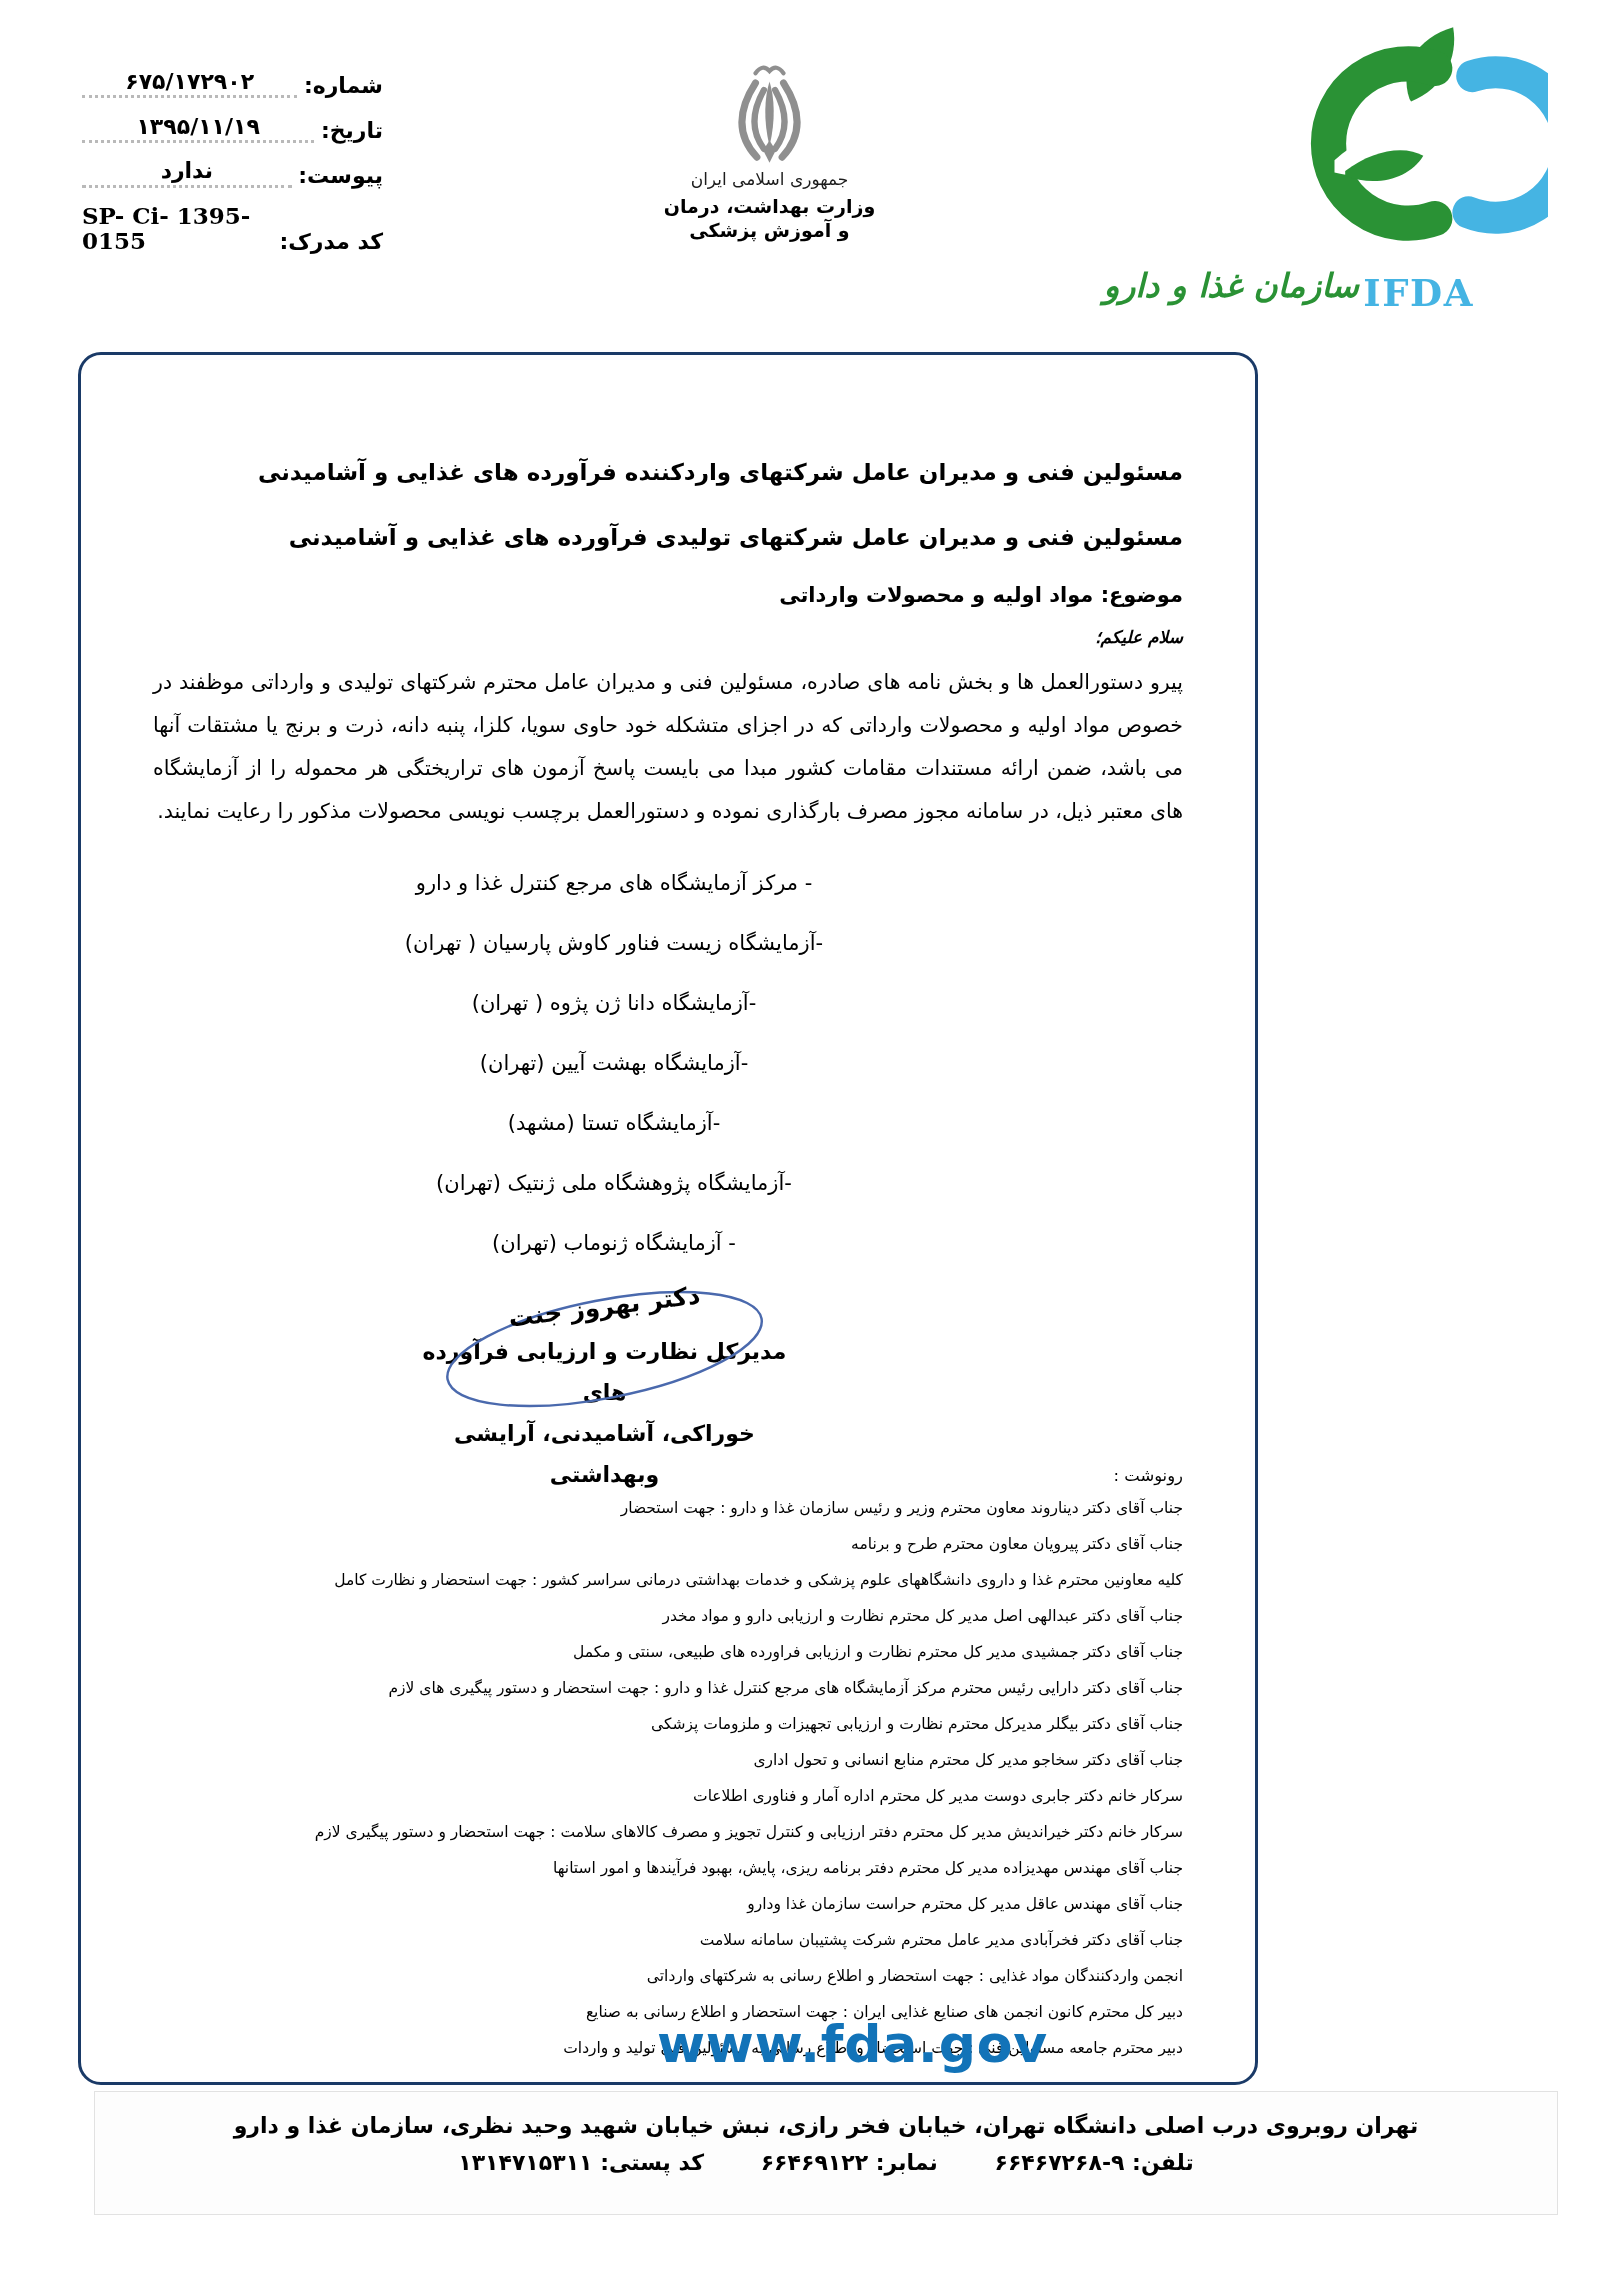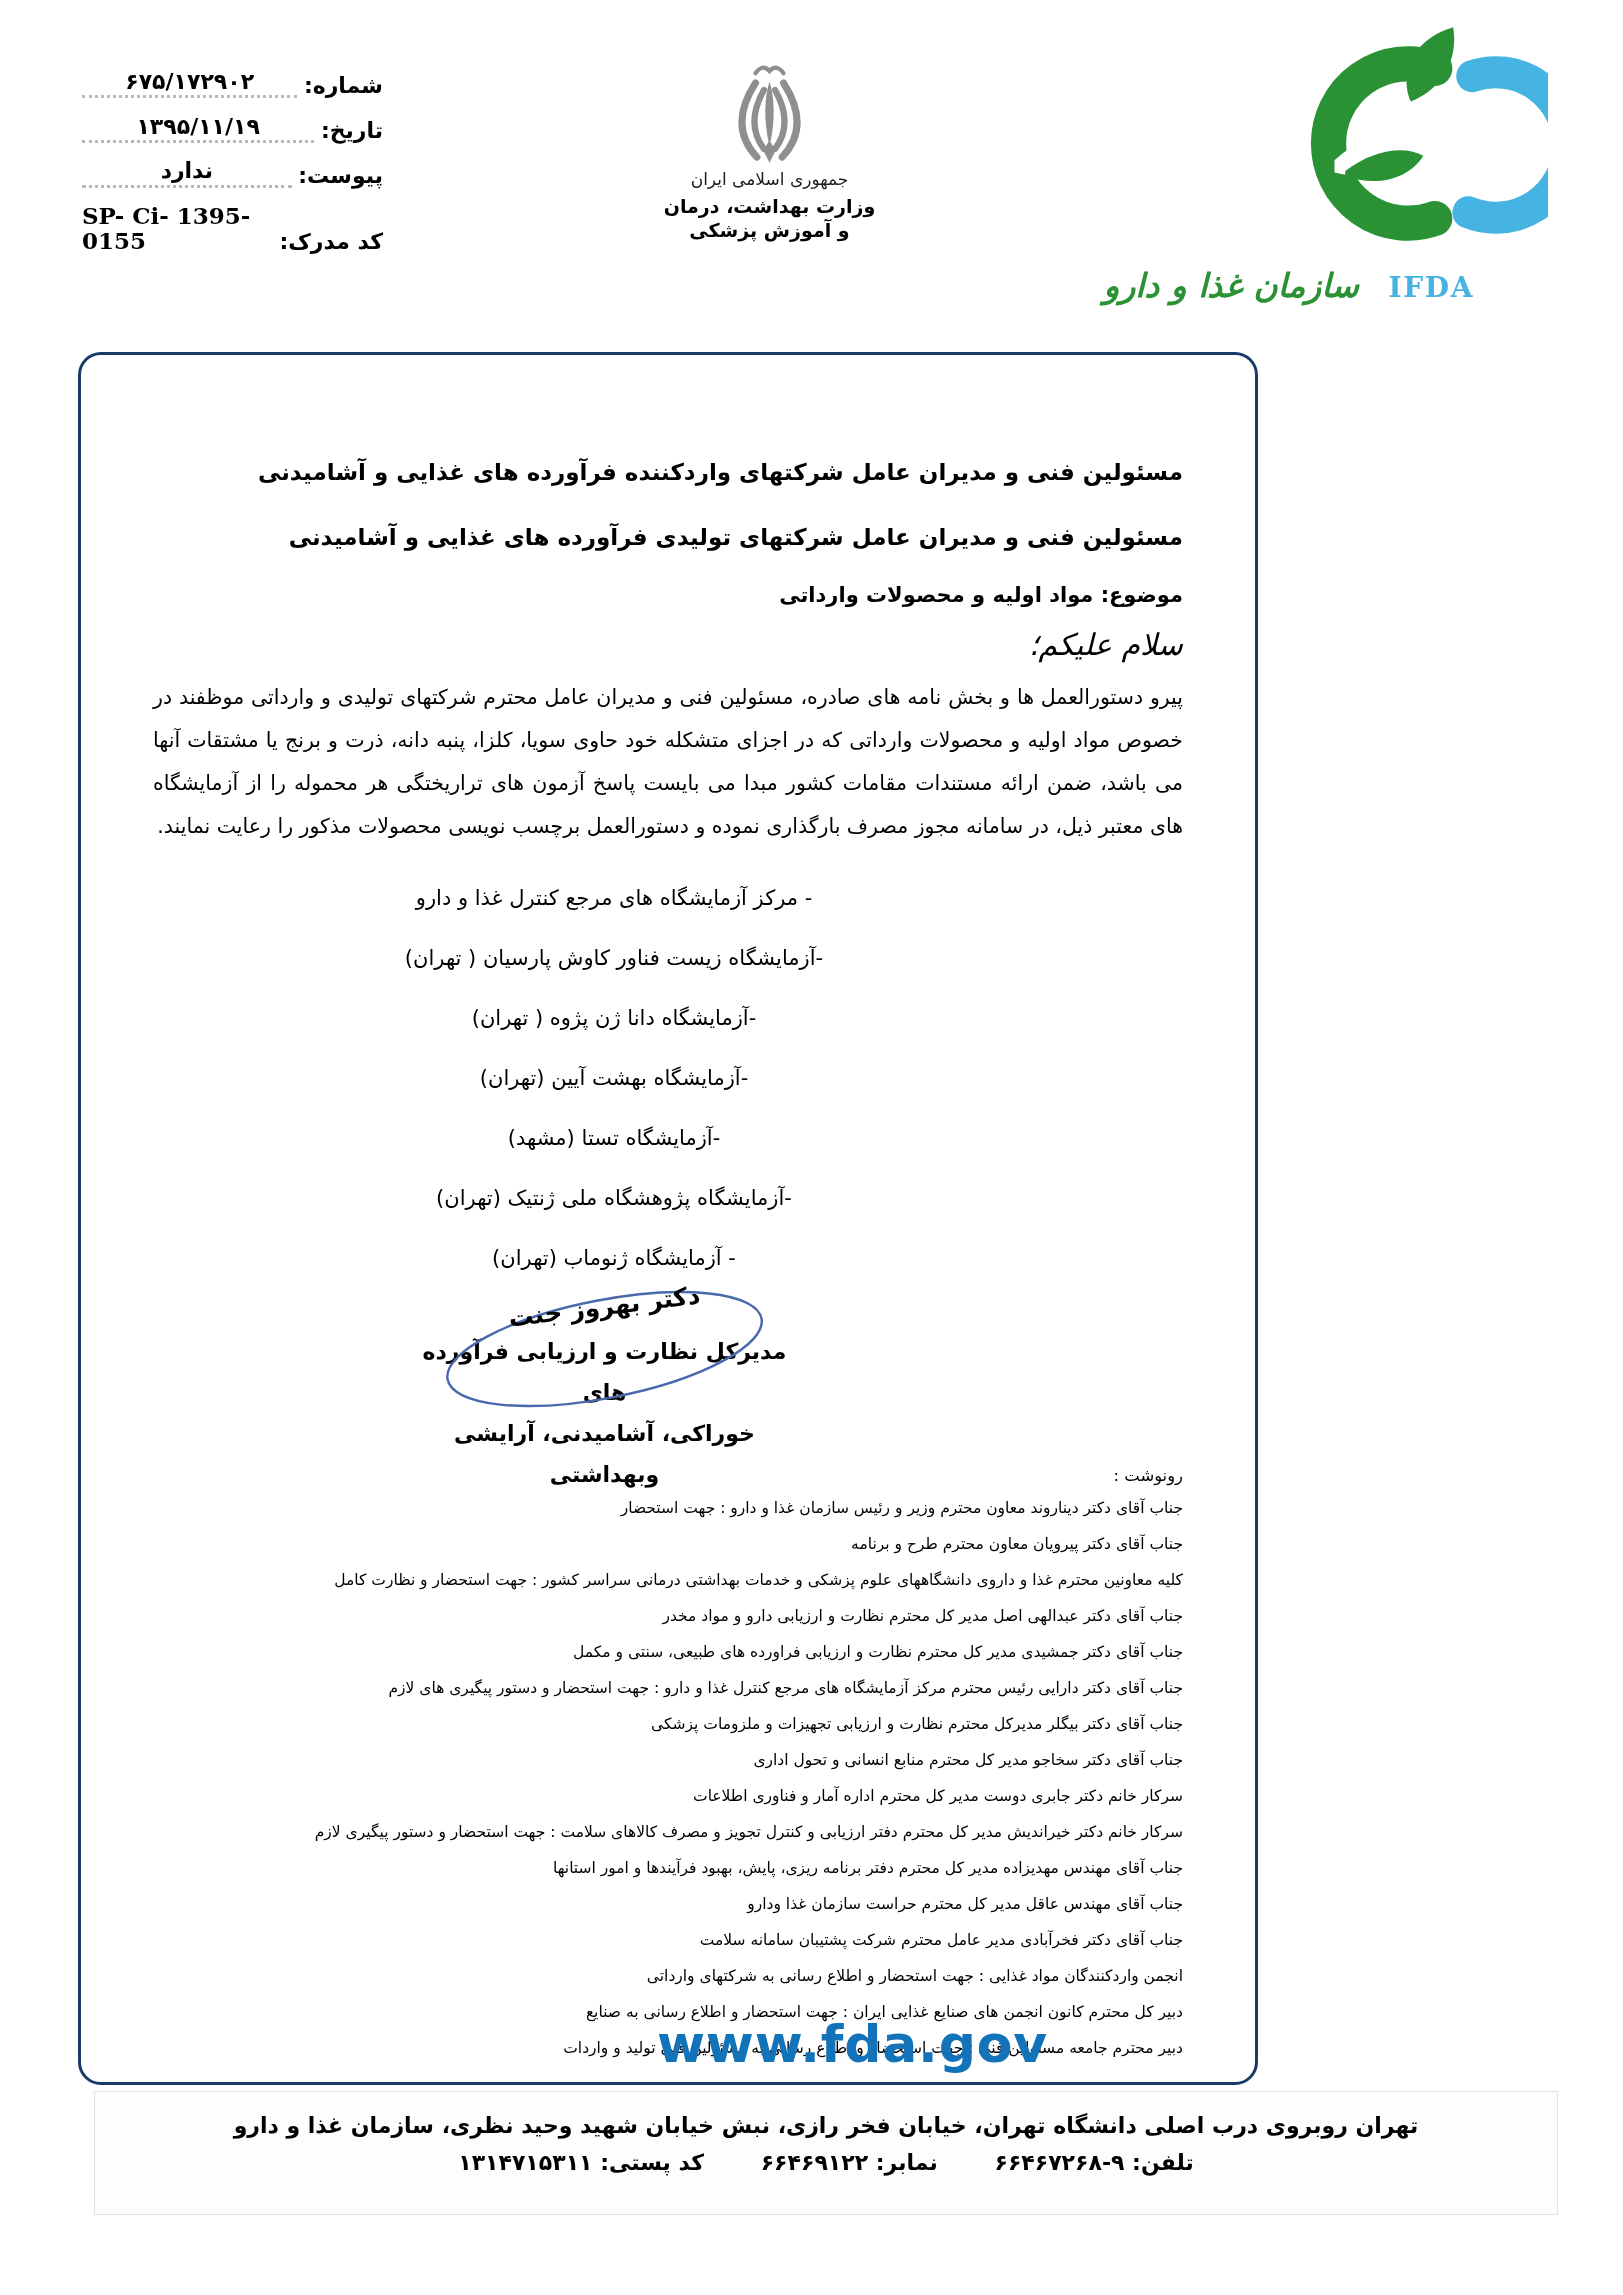--- a/index.html
+++ b/index.html
@@ -23,31 +23,31 @@
   .ministry svg { display:block; margin:0 auto; }
   .ministry .l1 { font-size:17px; margin-top:1.6px; color:#1c1c1c; }
   .ministry .l2 { font-size:19px; font-weight:bold; margin-top:6.5px; }
   .ministry .l3 { font-size:19px; font-weight:bold; margin-top:1.6px; }
   
   .logo { position:absolute; top:21px; left:1113px; width:458px; height:311px; }
   .logo .apple { position:absolute; top:0; right:23px; }
   .logo .org-name { position:absolute; right:212px; top:245px; white-space:nowrap;
     font-size:33px; font-weight:bold; font-style:italic; color:#2a9235; direction:rtl; }
   .logo .acronym { position:absolute; right:97px; top:250px;
-    font-family:"DejaVu Serif", serif; font-weight:bold; font-size:28px;
+    font-family:"DejaVu Serif", serif; font-weight:bold; font-size:37px;
     letter-spacing:1.6px; color:#45b4e3;margin-left:40px; }
   
   .letter-box {
     position:absolute; top:352px; left:78px; width:1180px; height:1733px;
     border:3.3px solid #1a3a67; border-radius:23px; direction:rtl; background:#fff;
   }
   .recipients { margin:85px 72px 0 72px; text-align:right;
     font-weight:bold; font-size:23px; line-height:65px; }
   .subject-line { margin:13px 72px 0; font-size:21px; font-weight:bold; text-align:right; }
-  .salutation { margin:19.6px 72px 0; font-size:30px; font-weight:normal; font-style:italic; }
+  .salutation { margin:19.6px 72px 0; font-size:17px; font-weight:bold; font-style:italic; }
   .body-text { margin:14.7px 72px 0; font-size:20.5px; line-height:43px;
     text-align:justify; text-align-last:right; }
   .labs { margin:19.6px 108px 0 0; list-style:none; font-size:21px;
     line-height:60px; text-align:center; }
   
   .signature { position:absolute; top:937px; left:327px; width:393px; text-align:center; }
   .sig-ellipse { position:absolute; top:-18px; left:23px; pointer-events:none; }
   .sig-name { display:inline-block; font-size:24.5px; font-weight:bold;
     transform:rotate(-7deg); margin-bottom:9.8px; }
   .sig-title { font-size:22px; font-weight:bold; line-height:41px; }

